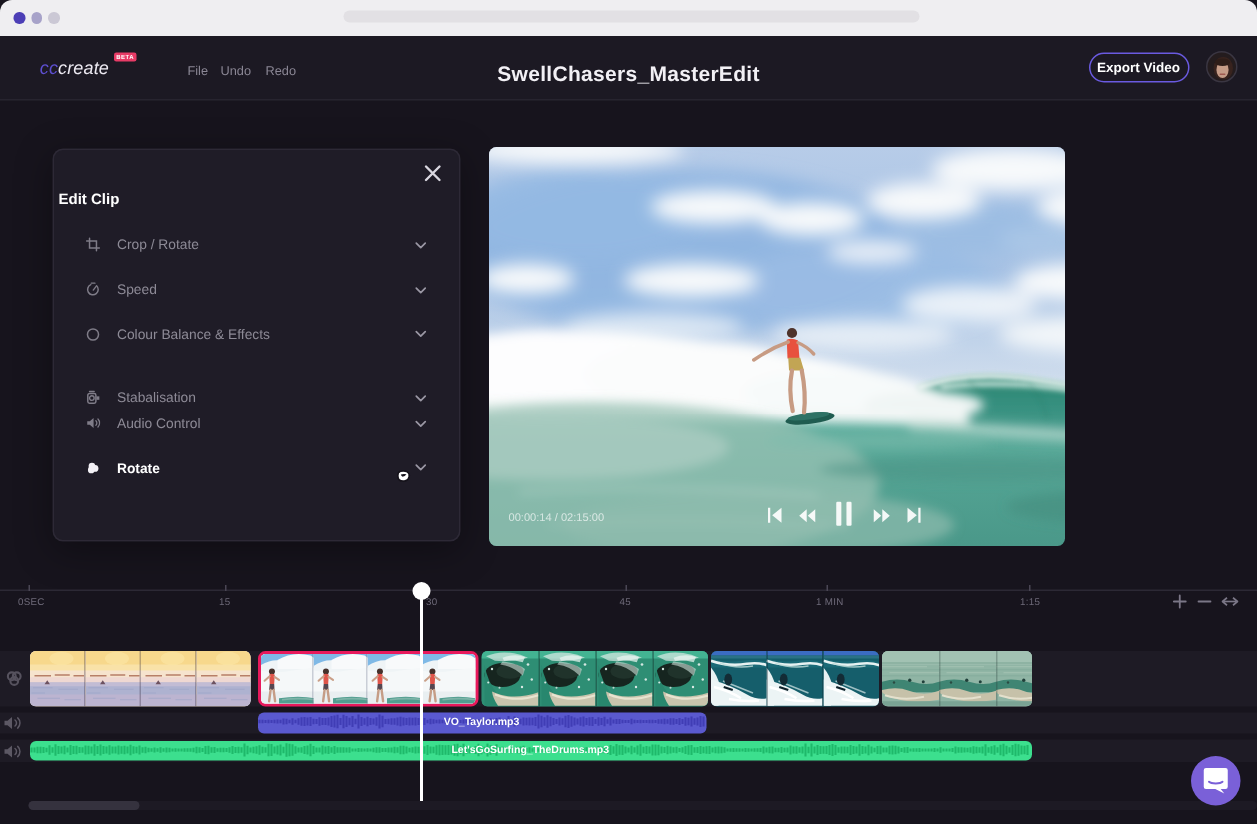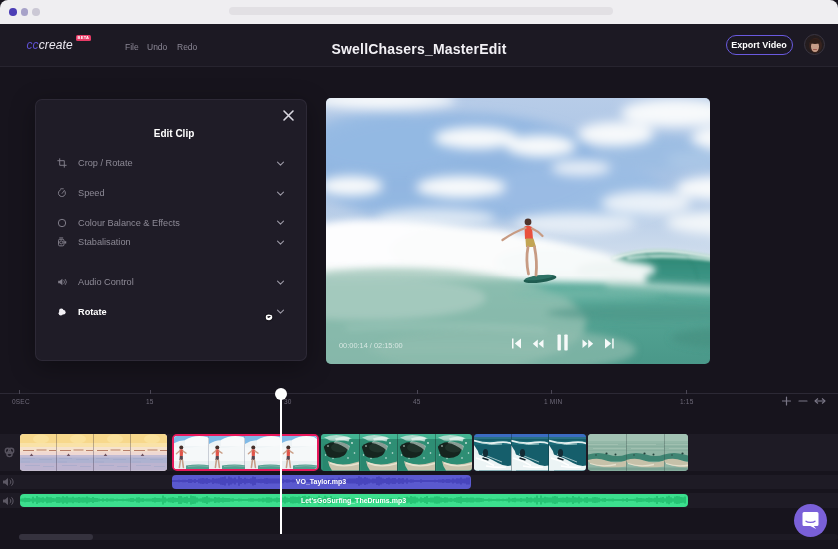--- a/index.html
+++ b/index.html
@@ -15,21 +15,21 @@
 #hdrc{position:absolute;left:0;top:0;width:838px;height:67px;}
 #logo{position:absolute;left:26.5px;top:37.5px;font-size:12px;font-weight:500;letter-spacing:.1px;color:#ece9f1;font-style:italic;}
 #logo .cc{color:#5d4fd0;}
 #beta{position:absolute;left:75.5px;top:35px;background:#e73b66;color:#fff;font-size:4px;font-weight:700;padding:0.8px 2px;border-radius:1.5px;letter-spacing:.3px;line-height:4.2px;}
 .nav{position:absolute;top:41.5px;color:#8b8795;font-size:8.5px;}
 #title{position:absolute;left:0;top:41px;width:838px;text-align:center;color:#f2f0f5;font-size:14px;font-weight:700;letter-spacing:.2px;}
 #expbtn{position:absolute;left:725.5px;top:34.5px;width:67px;height:20.5px;border:1.3px solid #6a5ae0;border-radius:10.5px;color:#fff;font-size:9px;font-weight:700;text-align:center;line-height:18.5px;}
 
 #panel{left:35px;top:99px;width:272px;height:262px;background:#1f1c27;border:1px solid rgba(62,58,74,.45);border-radius:7px;box-shadow:0 6px 24px rgba(0,0,0,.35);}
 #px{position:absolute;right:11px;top:9px;width:13px;height:13px;}
-#ptitle{position:absolute;left:3px;top:28px;width:100%;text-align:center;color:#fff;font-size:10px;font-weight:700;}
+#ptitle{position:absolute;left:3px;top:28px;width:100%;color:#fff;font-size:10px;font-weight:700;}
 .prow{position:absolute;left:0;width:100%;height:13px;}
 .prow .ic{position:absolute;left:21px;top:1px;width:10px;height:10px;}
 .prow .lb{position:absolute;left:42px;top:1px;font-size:9.2px;color:#8d8a96;}
 .prow .ch{position:absolute;left:240px;top:3.5px;width:9px;height:6px;}
 .prow.act .lb{color:#fff;font-weight:700;}
 
 #video{left:326px;top:98px;width:384px;height:266px;border-radius:5px;overflow:hidden;}
 
 #ruler{left:0;top:393px;width:838px;height:1px;background:#2c2935;}
 .tick{position:absolute;top:390px;width:1px;height:4px;background:#4a4654;}
@@ -102,21 +102,21 @@
       </div>
     <div class="prow" style="top:116.8px;">
         <svg class="ic" viewBox="0 0 13 13">
           <circle cx="6.5" cy="6.5" r="4.8" stroke="#7f7c88" stroke-width="1.3" fill="none"></circle>
         </svg>
         <div class="lb">Colour Balance &amp; Effects</div>
         <svg class="ch" viewBox="0 0 10 7">
           <path d="M1.5 1.2L5 4.8L8.5 1.2" stroke="#9a97a4" stroke-width="1.3" fill="none" stroke-linecap="round" stroke-linejoin="round"></path>
         </svg>
       </div>
-    <div class="prow" style="top:136px;">
+    <div class="prow" style="top:159px;">
         <svg class="ic" viewBox="0 0 13 13">
           <rect x="2" y="3" width="7" height="8.5" rx="1.5" stroke="#7f7c88" stroke-width="1.3" fill="none"></rect>
           <circle cx="5.5" cy="7" r="2" stroke="#7f7c88" stroke-width="1.2" fill="none"></circle>
           <rect x="9.5" y="5.5" width="2.5" height="3" fill="#7f7c88"></rect>
           <path d="M3.5 1.2h4" stroke="#7f7c88" stroke-width="1.3" stroke-linecap="round"></path>
         </svg>
         <div class="lb">Stabalisation</div>
         <svg class="ch" viewBox="0 0 10 7">
           <path d="M1.5 1.2L5 4.8L8.5 1.2" stroke="#9a97a4" stroke-width="1.3" fill="none" stroke-linecap="round" stroke-linejoin="round"></path>
         </svg>

